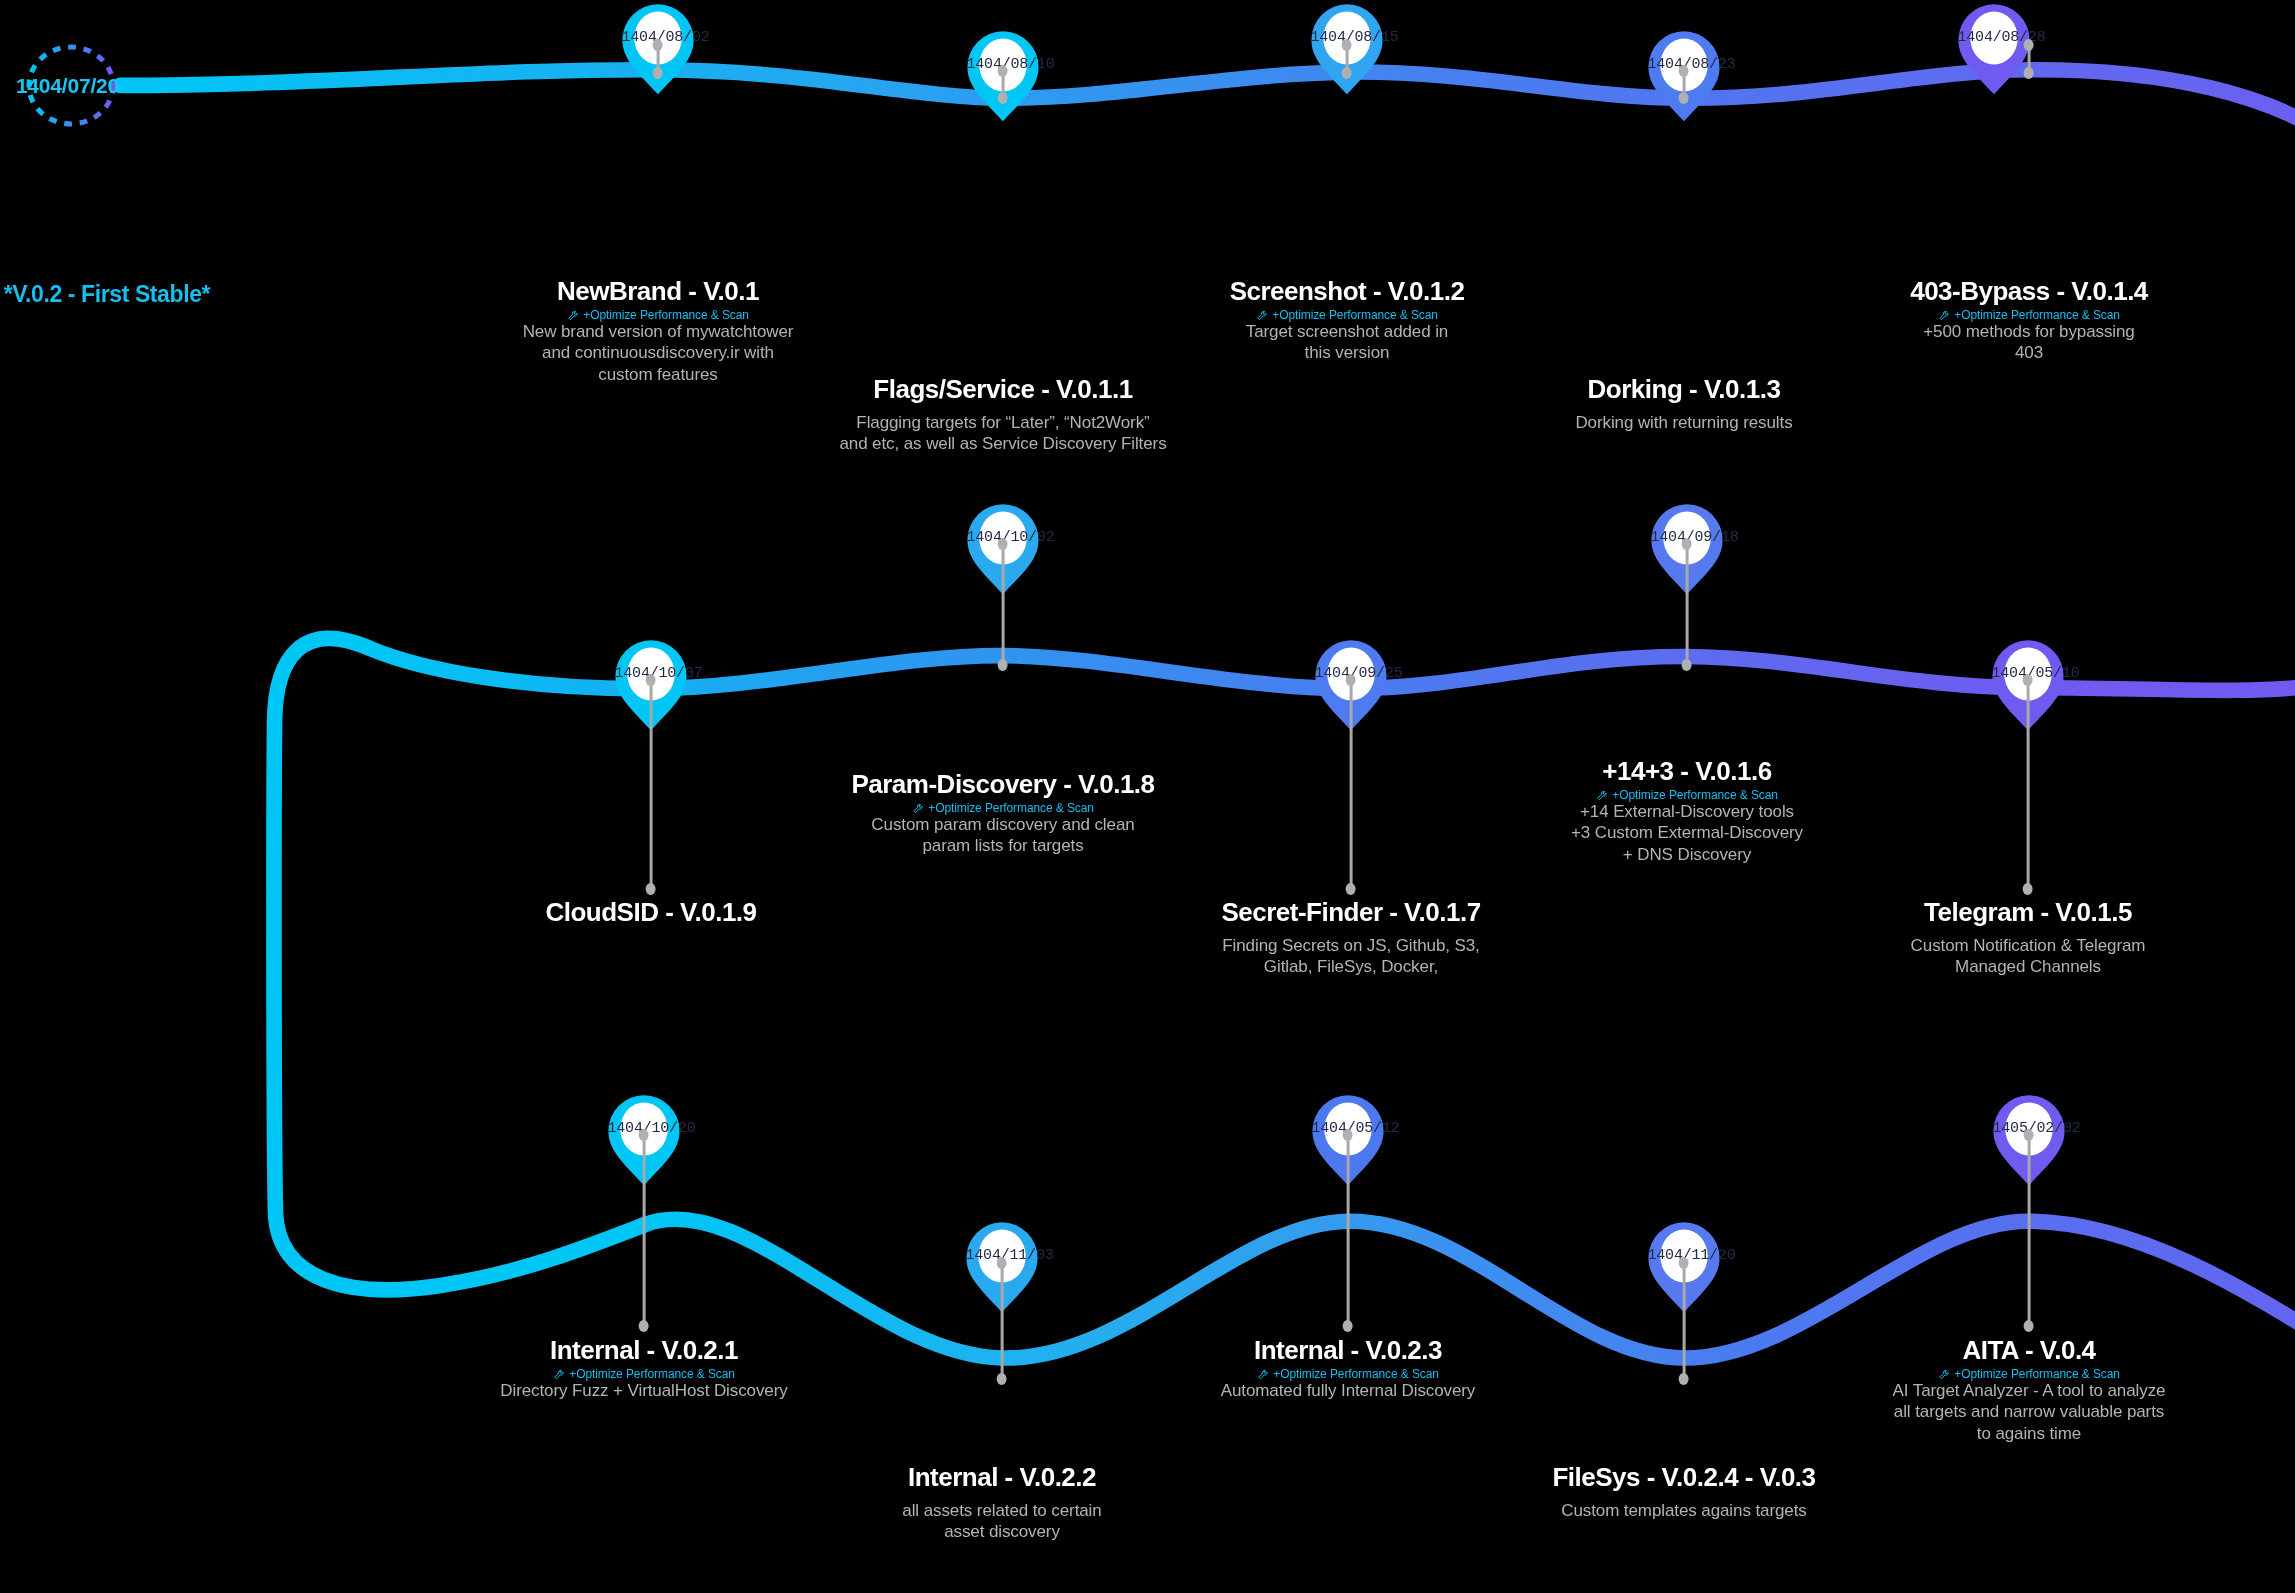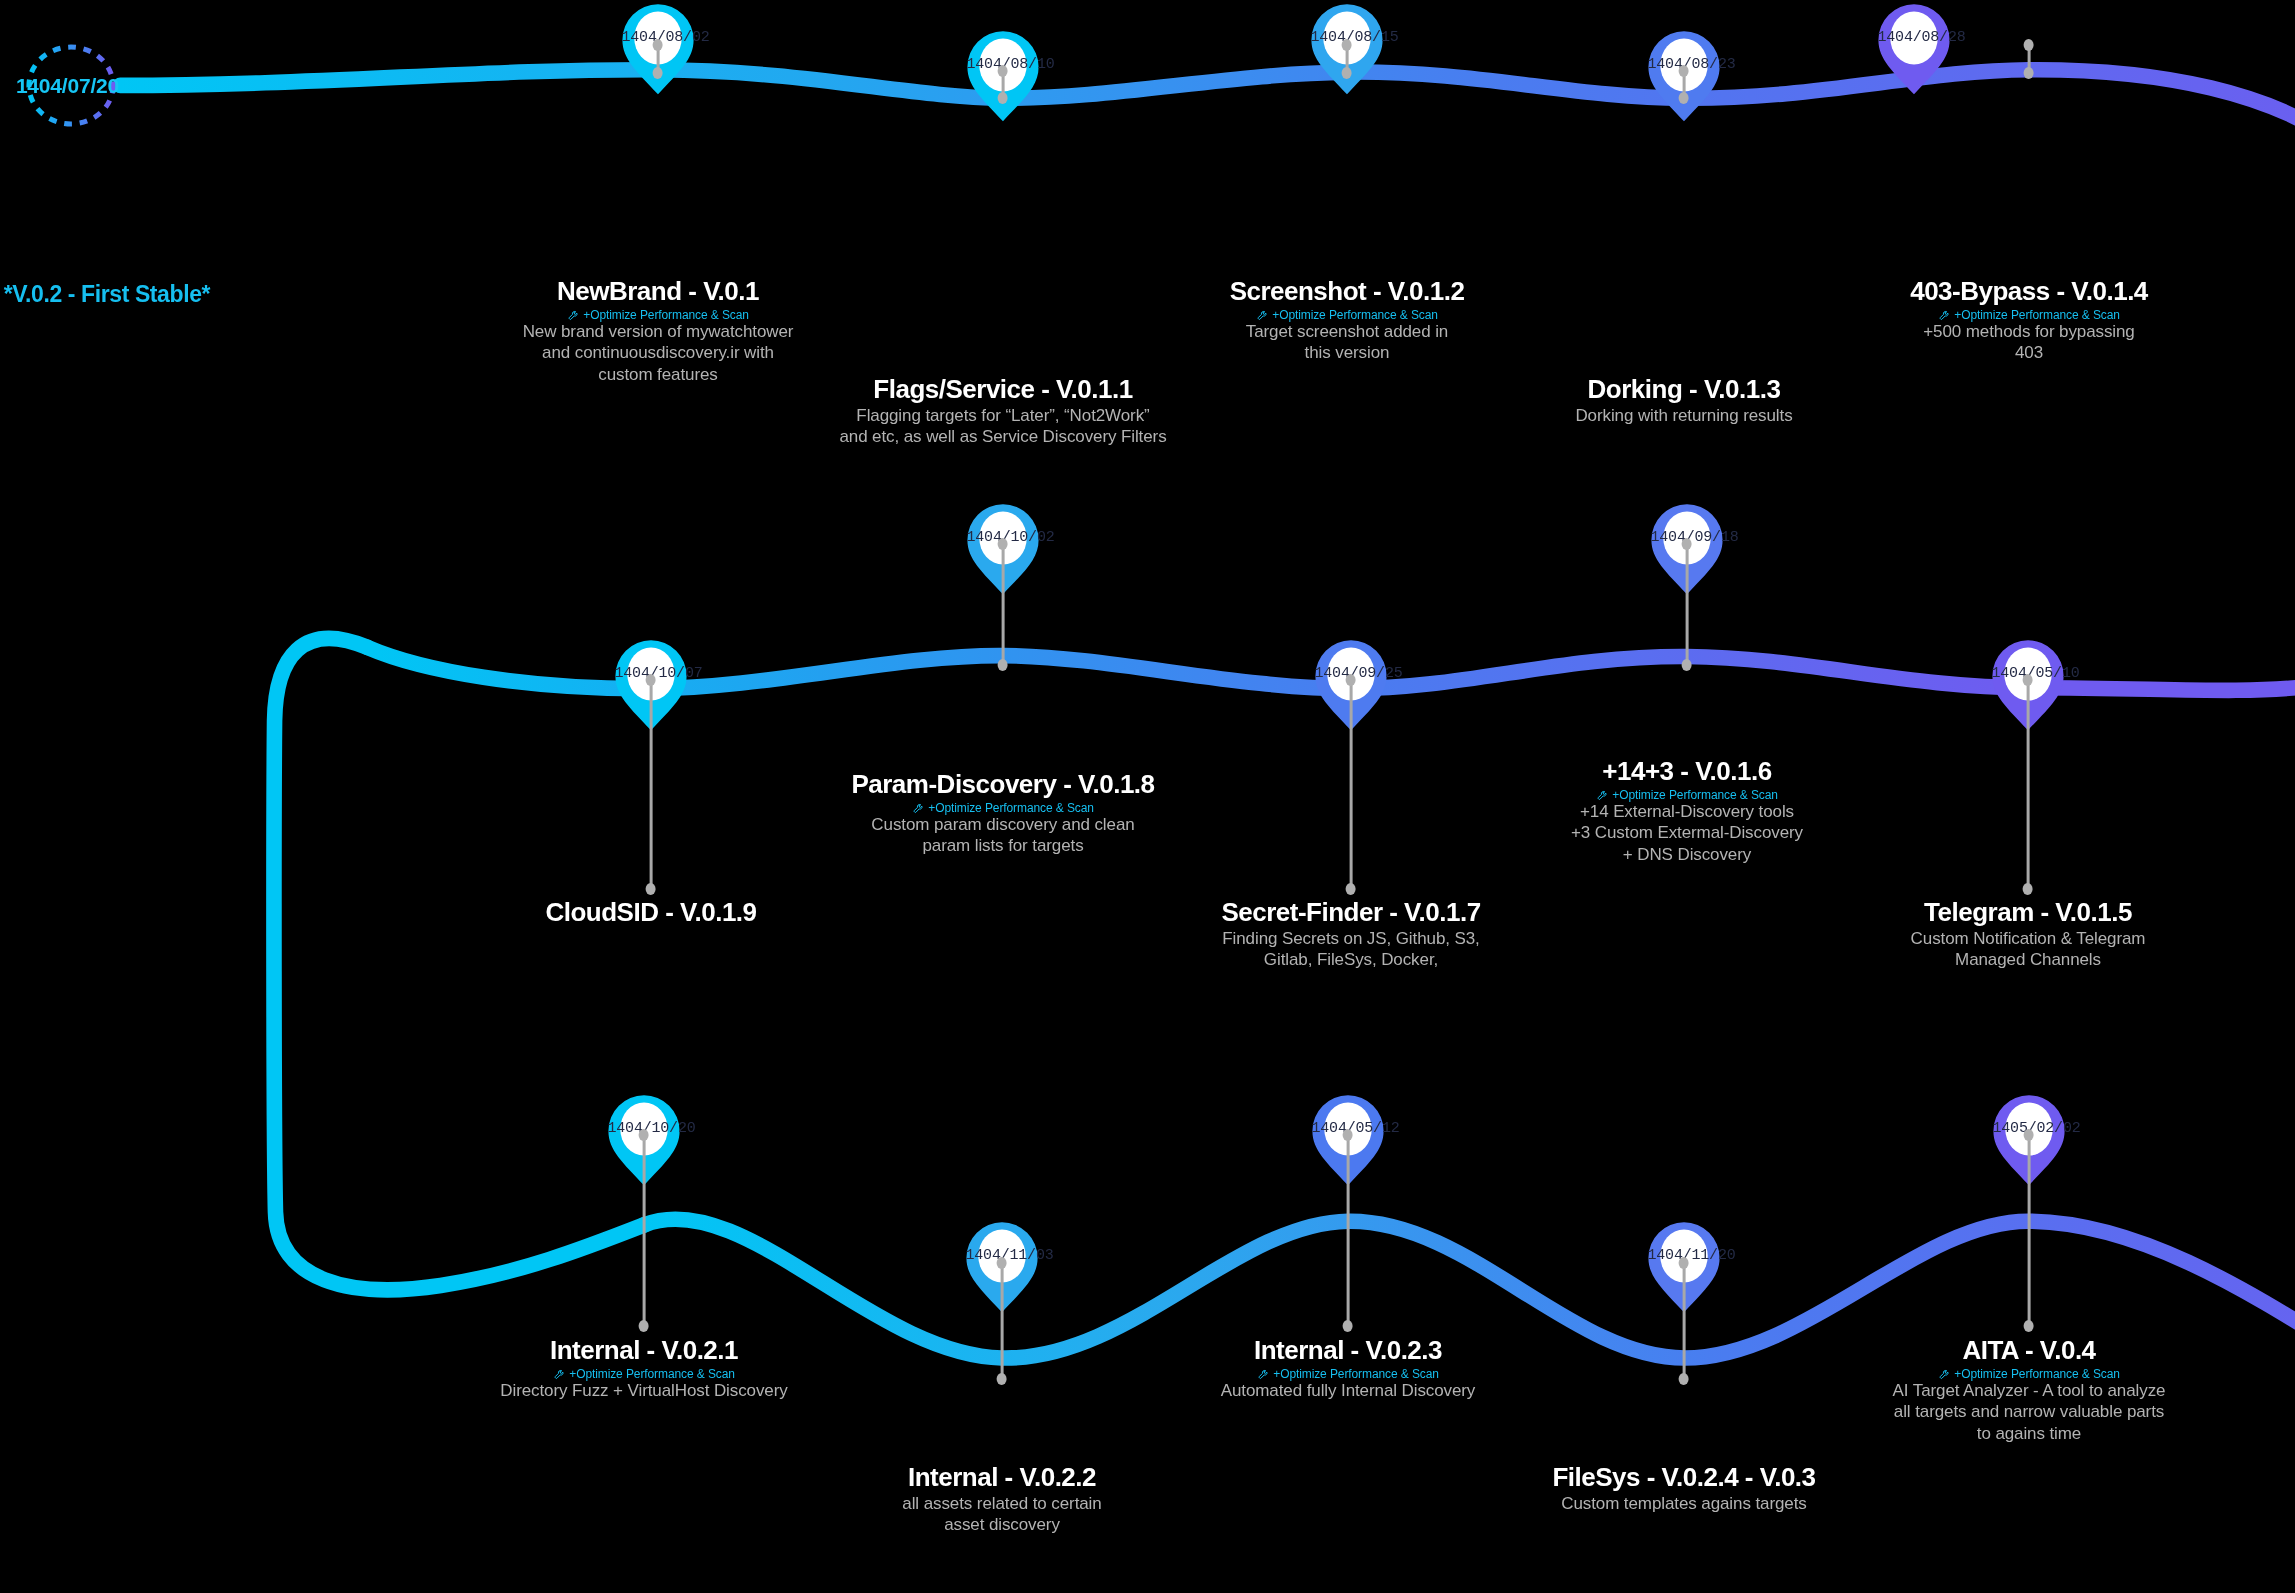--- a/index.html
+++ b/index.html
@@ -132,21 +132,21 @@
     margin-top: 3.2px;
     letter-spacing: -0.1px;
     line-height: 1;
     white-space: nowrap;
   }
   .item-opt svg { display: block; }
   .item-desc {
     font-size: 17px;
     color: #b3b3b3;
     line-height: 1.28;
-    margin-top: 1px;
+    margin-top: 8px;
     letter-spacing: -0.1px;
     font-family: "Liberation Sans", sans-serif;
   }
   .item-desc.tight { margin-top: 0; }
 
   
   .stable-note {
     position: absolute;
     font-size: 23px;
     font-weight: 700;
@@ -312,21 +312,21 @@
         </svg>
         <div class="pin-date">1404/08/23</div>
       </div>
       <div class="stem" style="left:1684px;top:71px;height:27px;"></div>
       <div class="item-text" style="left:1684px;top:376px;">
         <div class="item-title">Dorking - V.0.1.3</div>
         <div class="item-desc">
           <div>Dorking with returning results</div>
         </div>
       </div>
-      <div class="pin" style="left:1914px;top:3.2px;">
+      <div class="pin" style="left:1994px;top:3.2px;">
         <svg class="pin-shape" viewBox="0 0 160 200">
           <path d="M80 199 C 34 150 2 122 2 80 A 78 78 0 0 1 158 80 C 158 122 126 150 80 199 Z" fill="#6f5bf0"></path>
           <ellipse cx="80" cy="76" rx="52" ry="58" fill="#ffffff"></ellipse>
         </svg>
         <div class="pin-date">1404/08/28</div>
       </div>
       <div class="stem" style="left:2029px;top:45px;height:27.5px;"></div>
       <div class="item-text" style="left:2029px;top:278px;">
         <div class="item-title">403-Bypass - V.0.1.4</div>
         <div class="item-opt">

